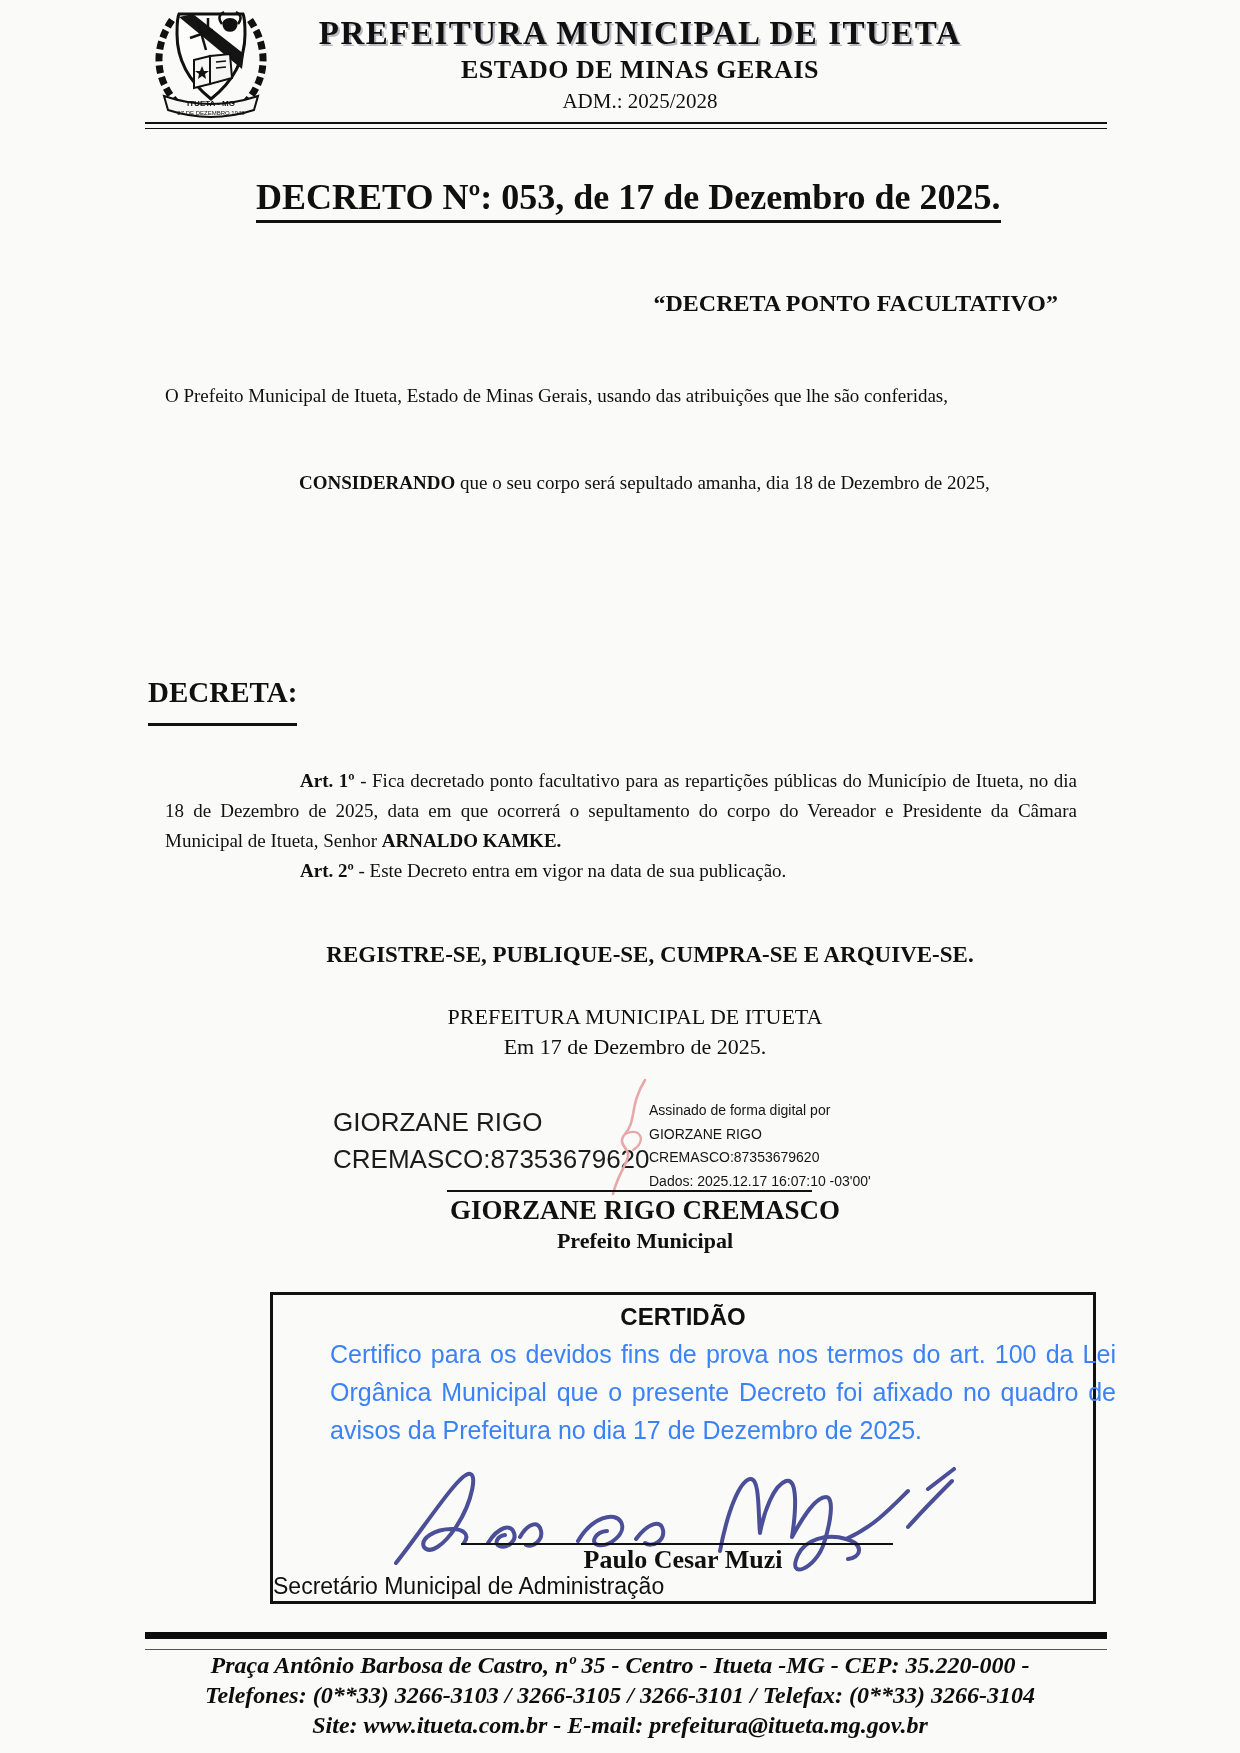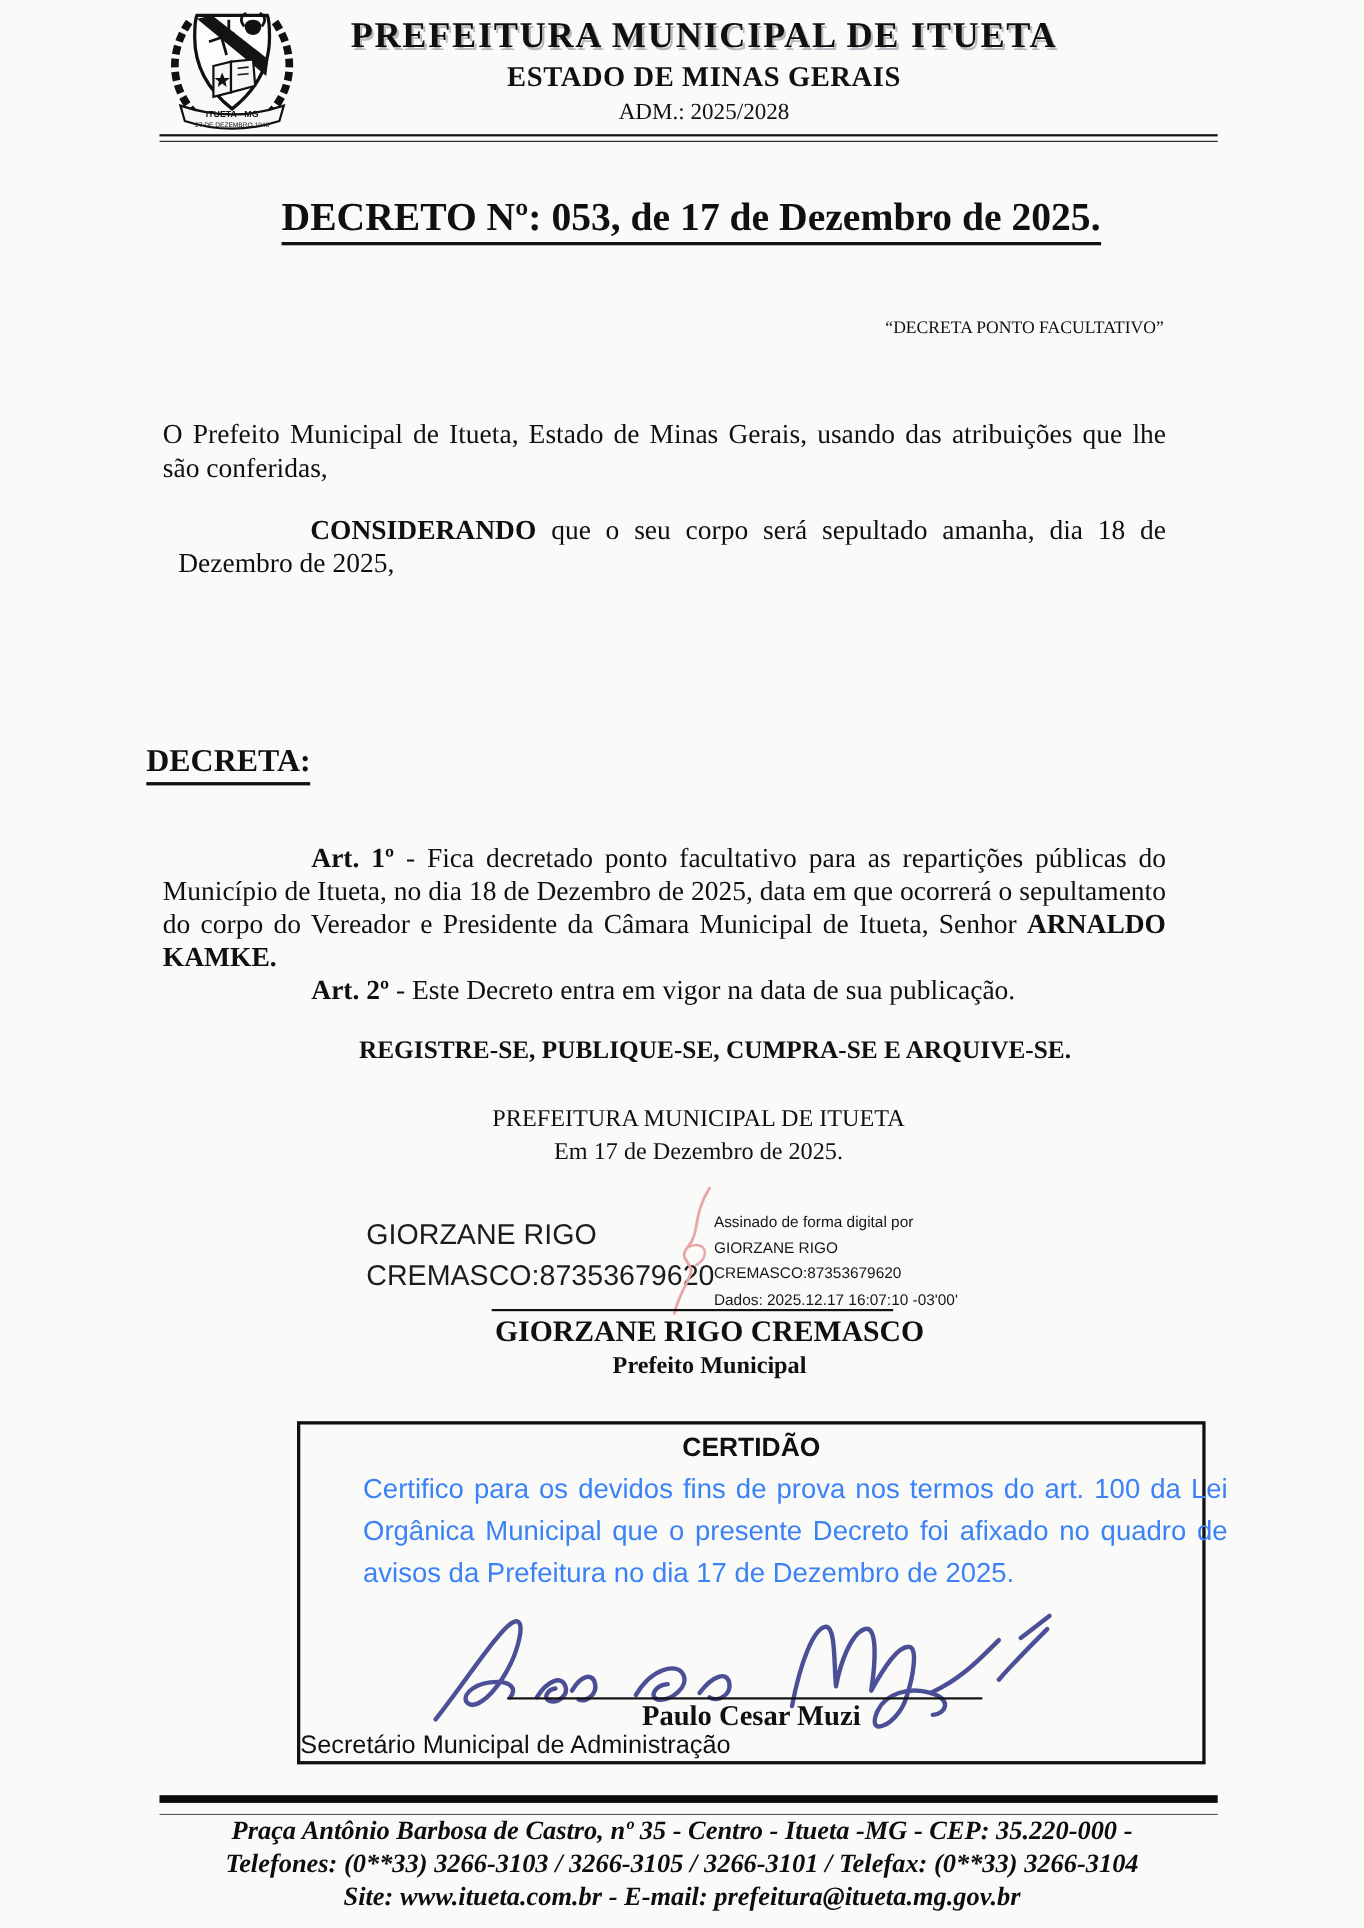--- a/index.html
+++ b/index.html
@@ -16,27 +16,27 @@
     font-size:33px;font-weight:bold;letter-spacing:1.5px;line-height:38px;
     text-shadow:2px 2px 0 #b9b9c2;
   }
   #head-state{font-size:26px;font-weight:bold;line-height:30px;margin-top:3px;letter-spacing:.5px;}
   #head-adm{font-size:21px;line-height:25px;margin-top:4px;}
   #head-rule{left:145px;top:122px;width:962px;height:4px;
     border-top:2.5px solid #111;border-bottom:1.5px solid #111;}
   
   #decree-title{left:256px;top:176px;font-size:36px;font-weight:bold;
     border-bottom:3.5px solid #111;padding-bottom:2px;}
-  #decree-subject{top:290px;right:182px;font-size:16px;font-weight:normal;}
-  .bodytext{font-size:25px;text-align:justify;}
+  #decree-subject{top:290px;right:182px;font-size:24px;font-weight:bold;}
+  .bodytext{font-size:19px;text-align:justify;margin-left:17px;}
   #intro{left:148px;top:380px;width:912px;line-height:31px;}
   #considering{left:162px;top:468px;width:898px;line-height:29.5px;}
   #considering p{margin:0;text-indent:120px;}
-  #decreta-heading{left:133px;top:676px;font-size:29px;font-weight:bold;
-    border-bottom:3.5px solid #111;padding-bottom:2px;}
+  #decreta-heading{left:148px;top:676px;font-size:29px;font-weight:bold;
+    border-bottom:3.5px solid #111;padding-bottom:14px;}
   #articles{left:148px;top:766px;width:912px;line-height:30px;}
   #articles p{margin:0;text-indent:135px;}
   .b{font-weight:bold;}
   #closing{left:190px;top:942px;width:920px;text-align:center;font-size:23px;font-weight:bold;}
   #place-date{left:175px;top:1002px;width:920px;text-align:center;font-size:22px;line-height:30px;}
   #dsig-big{left:333px;top:1104px;font-family:"Liberation Sans",sans-serif;
     font-size:26px;line-height:37px;color:#1c1c1c;white-space:nowrap;}
   #dsig-flourish{left:605px;top:1076px;width:52px;height:122px;}
   #dsig-small{left:649px;top:1099px;font-family:"Liberation Sans",sans-serif;
     font-size:14px;line-height:23.7px;color:#151515;white-space:nowrap;}

